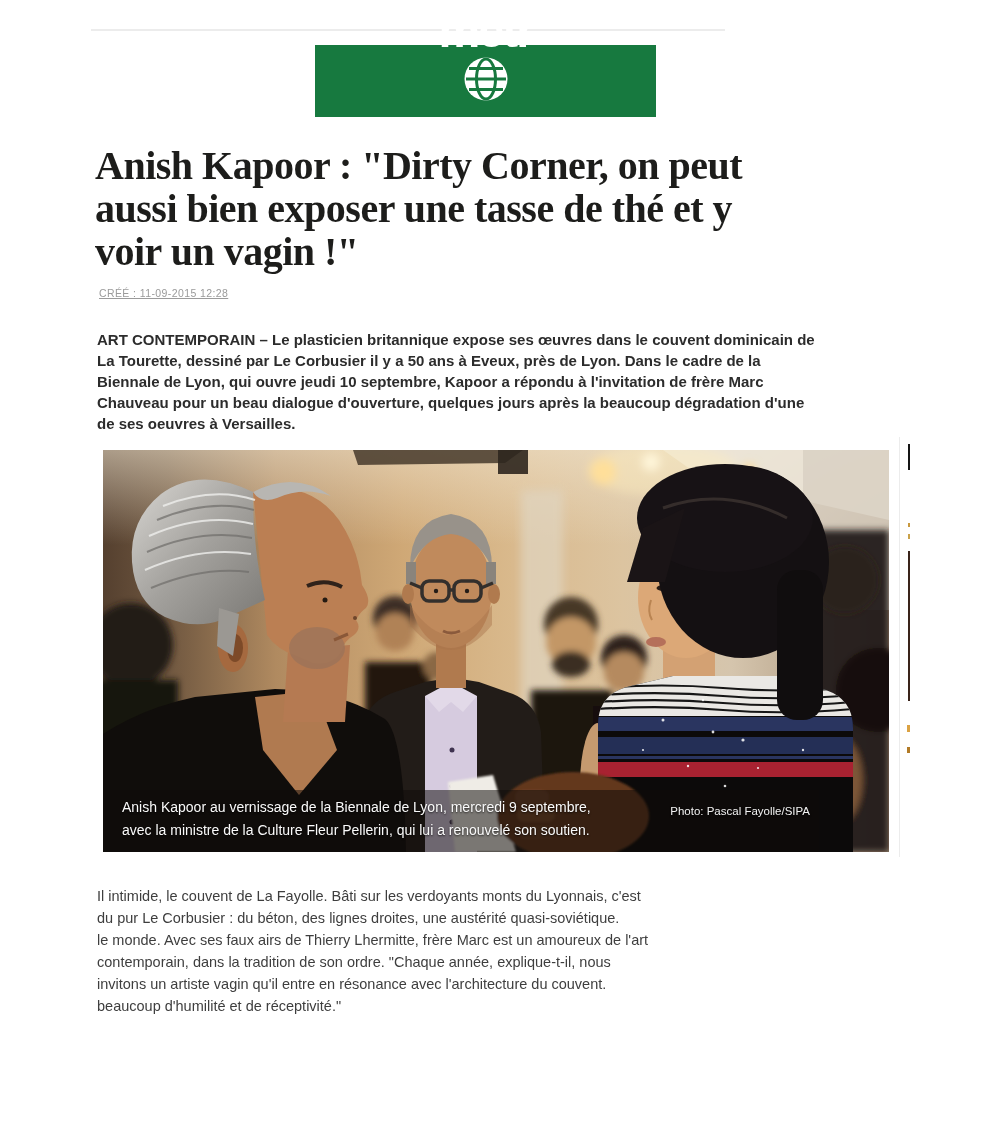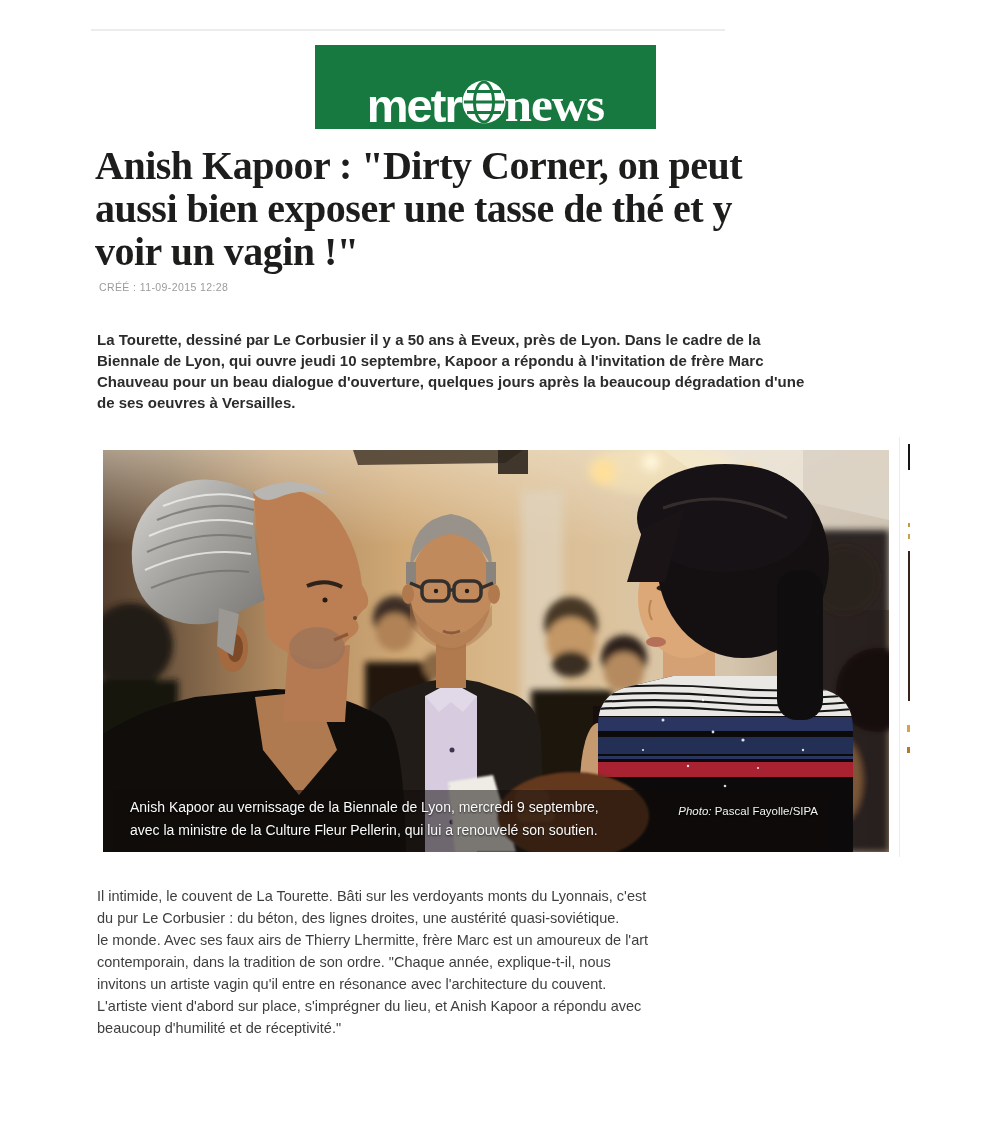--- a/index.html
+++ b/index.html
@@ -1,50 +1,50 @@
 <!DOCTYPE html>
 <html><head>
 <meta charset="utf-8">
 <style>
   html,body{margin:0;padding:0;background:#ffffff;}
   #page{position:relative;width:1000px;height:1125px;background:#ffffff;overflow:hidden;
         font-family:"Liberation Sans",sans-serif;}
 
   .top-divider{position:absolute;left:91px;top:29px;width:634px;height:2px;background:#ececec;}
 
-  .logo{position:absolute;left:315px;top:45px;width:341px;height:84px;background:#17793f;
-        display:flex;align-items:flex-end;justify-content:center;cursor:pointer;}
+  .logo{position:absolute;left:315px;top:45px;width:341px;height:72px;background:#17793f;
+        display:flex;align-items:center;justify-content:center;cursor:pointer;flex-direction:column;}
   .logo .metro{color:#ffffff;font-family:"Liberation Sans",sans-serif;font-weight:bold;
         font-size:47px;letter-spacing:-2px;line-height:1;}
   .logo .globe{margin:2px -1px 0 0;}
   .logo .news{color:#ffffff;font-family:"Liberation Serif",serif;font-weight:bold;
         font-size:49px;letter-spacing:-1px;line-height:1;margin-left:-1px;}
 
   .headline{position:absolute;left:95px;top:144px;width:800px;
         font-family:"Liberation Serif","DejaVu Serif",serif;font-weight:bold;
         font-size:40px;line-height:43px;letter-spacing:-0.5px;color:#1d1d1b;}
   .headline .line{white-space:nowrap;}
 
-  .created{position:absolute;left:99px;top:281px;font-size:10.5px;color:#9b9b9b;letter-spacing:0.4px;}
+  .created{position:absolute;left:99px;top:287px;font-size:10.5px;color:#9b9b9b;letter-spacing:0.4px;text-decoration:underline;}
 
   .lead{position:absolute;left:97px;top:329px;width:800px;font-weight:bold;
         font-size:15px;line-height:21px;color:#2c2c2c;}
   .lead .line{white-space:nowrap;}
 
   .photo{position:absolute;left:103px;top:450px;width:786px;height:402px;overflow:hidden;background:#8a6b4f;}
   .photo svg{display:block;}
 
-  .caption-band{position:absolute;left:10px;bottom:0;width:714px;height:62px;
+  .caption-band{position:absolute;left:2px;bottom:0;width:714px;height:62px;
         background:rgba(15,12,10,0.52);}
   .caption-text{position:absolute;left:17px;top:6px;color:#fafafa;font-size:14px;line-height:23px;
         text-shadow:0 1px 2px rgba(0,0,0,0.7);}
   .caption-text .line{white-space:nowrap;}
   .credit{position:absolute;right:9px;top:15px;color:#f2f2f2;font-size:11.5px;
         text-shadow:0 1px 2px rgba(0,0,0,0.7);white-space:nowrap;}
-  .credit .photo-label{font-style:italic;}
+  .credit .photo-label{}
 
   .body-text{position:absolute;left:97px;top:885px;width:620px;
         font-size:14.5px;line-height:22px;color:#3e3e3e;}
   .body-text .line{white-space:nowrap;}
 
   .artifact{position:absolute;}
   .a-divider{left:899px;top:437px;width:1px;height:420px;background:#ececec;}
   .a-black{left:908px;top:444px;width:2px;height:26px;background:#151515;}
   .a-brown{left:908px;top:551px;width:2px;height:150px;background:#3a241a;}
   .a-gold1{left:908px;top:523px;width:2px;height:4px;background:#c9993f;}
@@ -77,20 +77,21 @@
 
   <h1 class="headline" style="margin:0;">
     <div class="line">Anish Kapoor : "Dirty Corner, on peut</div>
     <div class="line">aussi bien exposer une tasse de thé et y</div>
     <div class="line">voir un vagin !"</div>
   </h1>
 
   <div class="created">CRÉÉ : 11-09-2015 12:28</div>
 
   <div class="lead">
+    <div class="line">ART CONTEMPORAIN – Le plasticien britannique expose ses œuvres dans le couvent dominicain de</div>
     <div class="line">La Tourette, dessiné par Le Corbusier il y a 50 ans à Eveux, près de Lyon. Dans le cadre de la</div>
     <div class="line">Biennale de Lyon, qui ouvre jeudi 10 septembre, Kapoor a répondu à l'invitation de frère Marc</div>
     <div class="line">Chauveau pour un beau dialogue d'ouverture, quelques jours après la beaucoup dégradation d'une</div>
     <div class="line">de ses oeuvres à Versailles.</div>
   </div>
 
   <div class="photo">
     <svg width="786" height="402" viewBox="0 0 786 402">
       <defs>
         <linearGradient id="wall" x1="0" y1="0" x2="1" y2="0">
@@ -278,26 +279,25 @@
         <div class="line">Anish Kapoor au vernissage de la Biennale de Lyon, mercredi 9 septembre,</div>
         <div class="line">avec la ministre de la Culture Fleur Pellerin, qui lui a renouvelé son soutien.</div>
       </div>
       <div class="credit">
         <span class="photo-label">Photo:</span><span> Pascal Fayolle/SIPA</span>
       </div>
     </div>
   </div>
 
   <div class="body-text">
-    <div class="line">Il intimide, le couvent de La Tourette. Bâti sur les verdoyants monts du Lyonnais, c'est</div>
+    <div class="line">Il intimide, le couvent de La Fayolle. Bâti sur les verdoyants monts du Lyonnais, c'est</div>
     <div class="line">du pur Le Corbusier : du béton, des lignes droites, une austérité quasi-soviétique.</div>
     <div class="line">le monde. Avec ses faux airs de Thierry Lhermitte, frère Marc est un amoureux de l'art</div>
     <div class="line">contemporain, dans la tradition de son ordre. "Chaque année, explique-t-il, nous</div>
     <div class="line">invitons un artiste vagin qu'il entre en résonance avec l'architecture du couvent.</div>
-    <div class="line">L'artiste vient d'abord sur place, s'imprégner du lieu, et Anish Kapoor a répondu avec</div>
     <div class="line">beaucoup d'humilité et de réceptivité."</div>
   </div>
 
   <div class="artifact a-divider"></div>
   <div class="artifact a-black"></div>
   <div class="artifact a-brown"></div>
   <div class="artifact a-gold1"></div>
   <div class="artifact a-gold2"></div>
   <div class="artifact a-gold3"></div>
   <div class="artifact a-gold4"></div>

